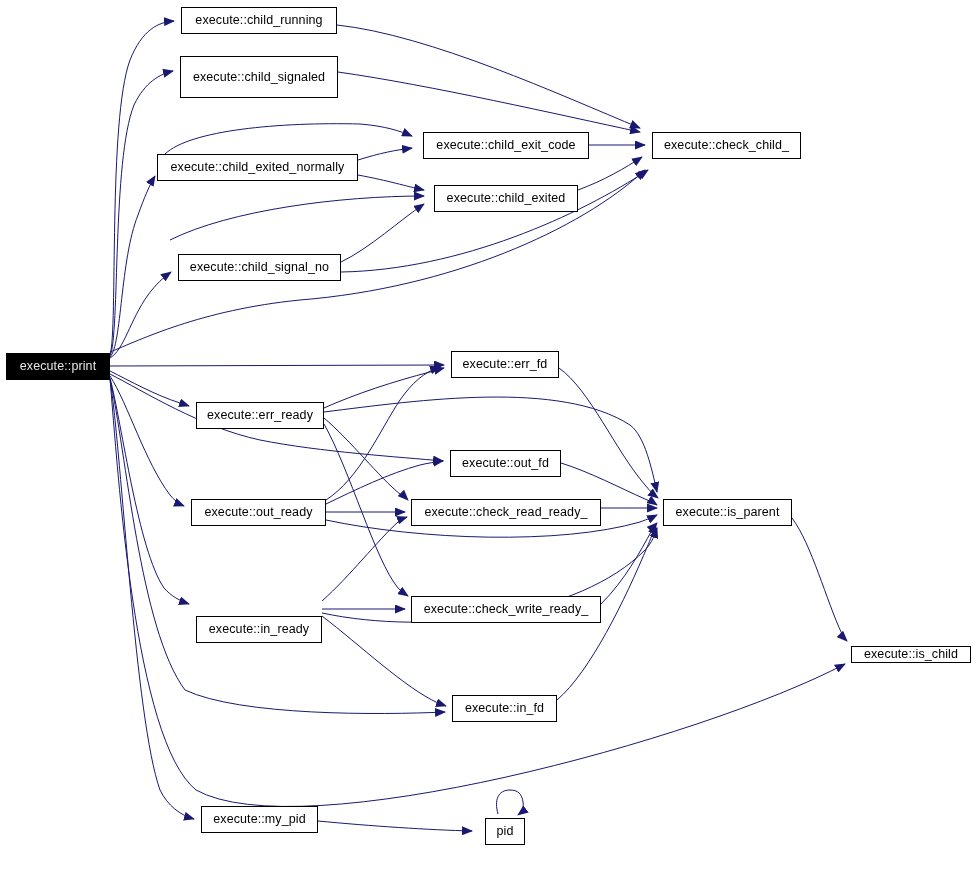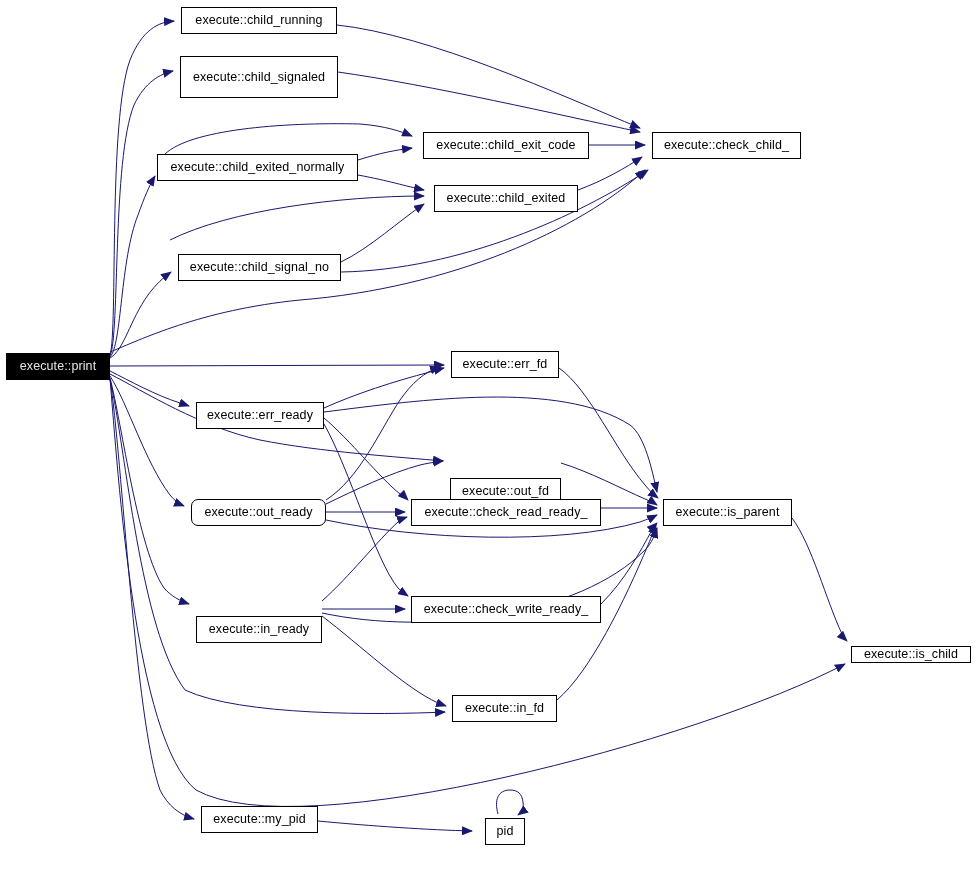--- a/index.html
+++ b/index.html
@@ -132,24 +132,24 @@
       </div>
       <div class="node" style="left: 652px; top: 132px; width: 149px; height: 27px; background: rgb(255, 255, 255); border-color: rgb(0, 0, 0);">
         <span class="node-label">execute::check_child_</span>
       </div>
       <div class="node" style="left: 451px; top: 351px; width: 108px; height: 27px; background: rgb(255, 255, 255); border-color: rgb(0, 0, 0);">
         <span class="node-label">execute::err_fd</span>
       </div>
       <div class="node" style="left: 196px; top: 402px; width: 128px; height: 27px; background: rgb(255, 255, 255); border-color: rgb(0, 0, 0);">
         <span class="node-label">execute::err_ready</span>
       </div>
-      <div class="node" style="left: 450px; top: 450px; width: 111px; height: 27px; background: rgb(255, 255, 255); border-color: rgb(0, 0, 0); margin-top: 28px;">
+      <div class="node" style="left: 450px; top: 450px; width: 111px; height: 27px; background: rgb(255, 255, 255); border-color: rgb(0, 0, 0);">
         <span class="node-label">execute::out_fd</span>
       </div>
-      <div class="node" style="left: 191px; top: 499px; width: 135px; height: 27px; background: rgb(255, 255, 255); border-color: rgb(0, 0, 0); border-radius: 7px;">
+      <div class="node" style="left: 191px; top: 499px; width: 135px; height: 27px; background: rgb(255, 255, 255); border-color: rgb(0, 0, 0);">
         <span class="node-label">execute::out_ready</span>
       </div>
       <div class="node" style="left: 411px; top: 499px; width: 190px; height: 27px; background: rgb(255, 255, 255); border-color: rgb(0, 0, 0);">
         <span class="node-label">execute::check_read_ready_</span>
       </div>
       <div class="node" style="left: 663px; top: 499px; width: 129px; height: 27px; background: rgb(255, 255, 255); border-color: rgb(0, 0, 0);">
         <span class="node-label">execute::is_parent</span>
       </div>
       <div class="node" style="left: 196px; top: 596px; width: 126px; height: 27px; background: rgb(255, 255, 255); border-color: rgb(0, 0, 0); margin-top: 20px;">
         <span class="node-label">execute::in_ready</span>

